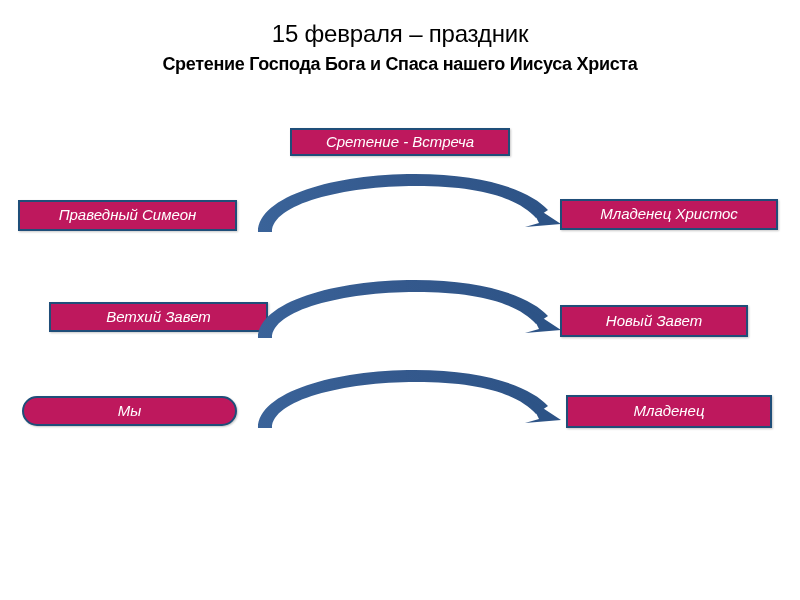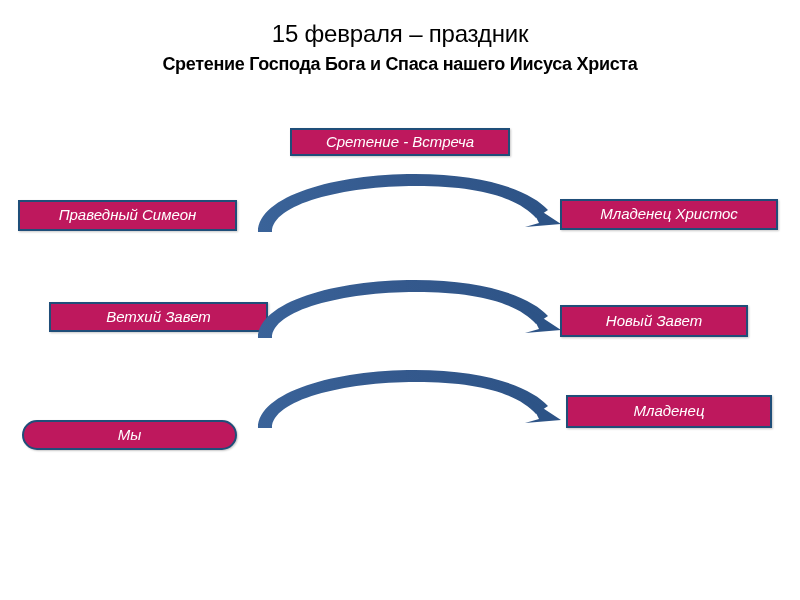--- a/index.html
+++ b/index.html
@@ -66,21 +66,21 @@
     box-shadow: 1px 1px 2px rgba(0,0,0,0.22);
     font-style: italic;
   }
 
   
   .box-top      { left: 290px; top: 128px; width: 220px; height: 28px; }
   .box-l1       { left: 18px;  top: 200px; width: 219px; height: 31px; }
   .box-r1       { left: 560px; top: 199px; width: 218px; height: 31px; }
   .box-l2       { left: 18px;  top: 302px; width: 219px; height: 30px; margin-left: 31px; }
   .box-r2       { left: 560px; top: 305px; width: 188px; height: 32px; }
-  .box-l3       { left: 22px;  top: 420px; width: 215px; height: 30px; border-radius: 15px; }
+  .box-l3       { left: 22px;  top: 396px; width: 215px; height: 30px; border-radius: 15px; }
   .box-r3       { left: 566px; top: 395px; width: 206px; height: 33px; }
 
   
   .arrow-svg {
     position: absolute;
     left: 240px;
     width: 340px;
     height: 72px;
     overflow: visible;
   }

